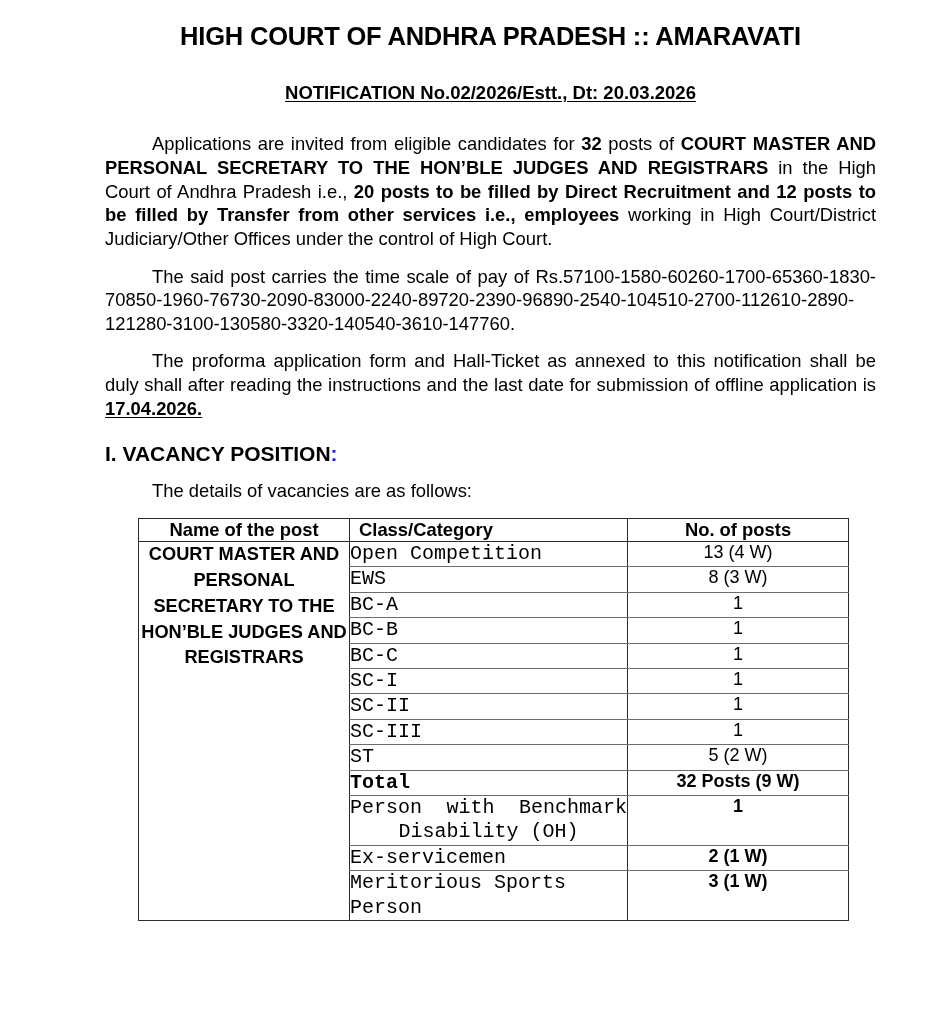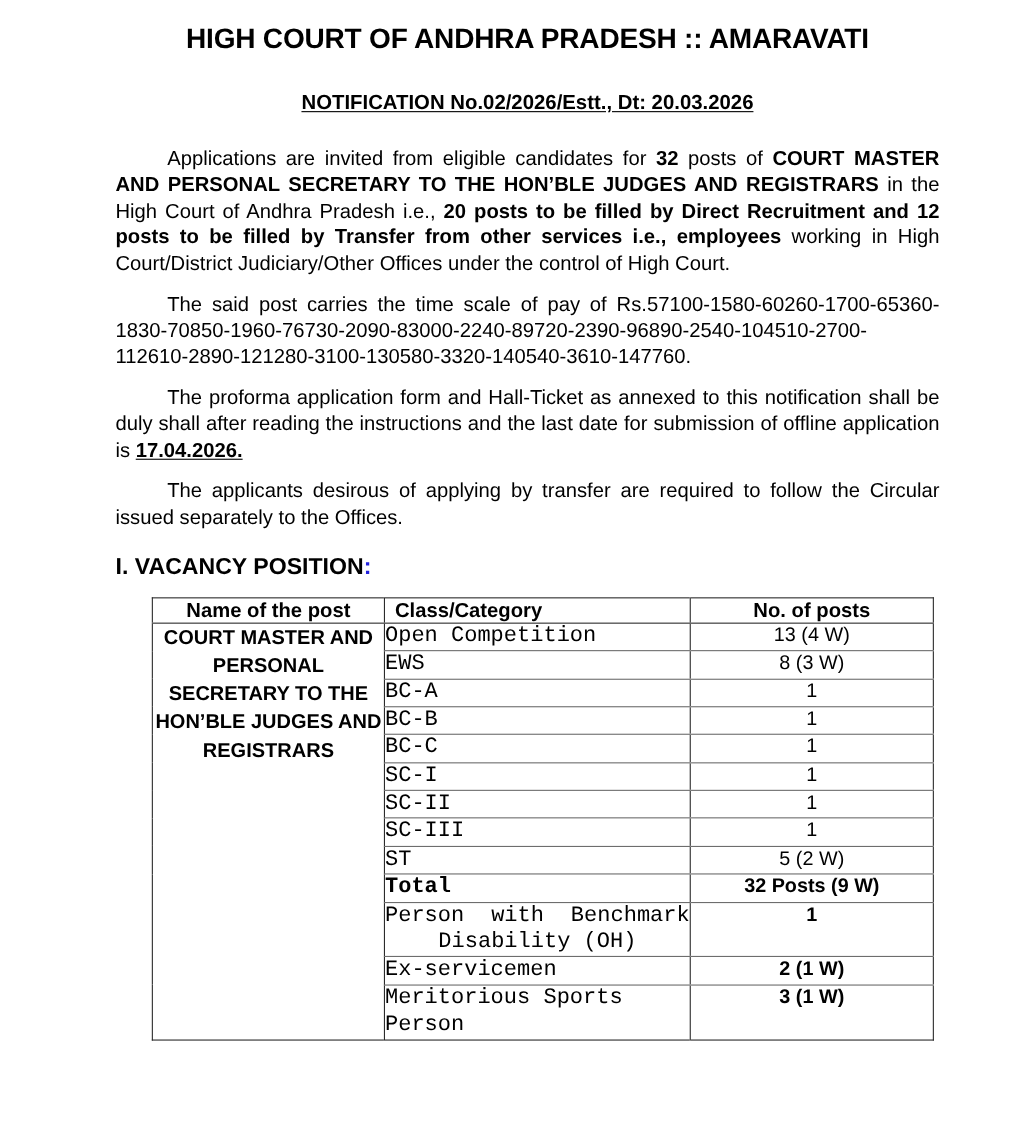--- a/index.html
+++ b/index.html
@@ -12,21 +12,21 @@
     height: 1024px;
     font-family: "Liberation Sans", sans-serif;
     color: #000000;
     overflow: hidden;
   }
   .page {
     position: relative;
     width: 937px;
     height: 1024px;
     box-sizing: border-box;
-    padding: 0 83px 0 105px;
+    padding: 0 61px 0 105px;
   }
 
   
   .doc-title {
     text-align: center;
     font-size: 25.5px;
     font-weight: bold;
     letter-spacing: -0.2px;
     margin: 0;
     padding-top: 22px;
@@ -171,24 +171,24 @@
   <div class="doc-title">HIGH COURT OF ANDHRA PRADESH :: AMARAVATI</div>
 
   <div class="notification-line">NOTIFICATION No.02/2026/Estt., Dt: 20.03.2026</div>
 
   <p class="para"><span>Applications are invited from eligible candidates for </span><b>32</b><span> posts of </span><b>COURT MASTER AND PERSONAL SECRETARY TO THE HON’BLE JUDGES AND REGISTRARS</b><span> in the High Court of Andhra Pradesh i.e., </span><b>20 posts to be filled by Direct Recruitment and 12 posts to be filled by Transfer from other services i.e., employees</b><span> working in High Court/District Judiciary/Other Offices under the control of High Court.</span></p>
 
   <p class="para tight">The said post carries the time scale of pay of Rs.57100-1580-60260-1700-65360-1830-70850-1960-76730-2090-83000-2240-89720-2390-96890-2540-104510-2700-112610-2890-121280-3100-130580-3320-140540-3610-147760.</p>
 
   <p class="para tight"><span>The proforma application form and Hall-Ticket as annexed to this notification shall be duly shall after reading the instructions and the last date for submission of offline application is </span><span class="u-bold">17.04.2026.</span></p>
 
-  <p class="para tight">The applicants desirous of applying by transfer are required to follow the Circular issued separately to the Offices.</p>
 
   <div class="section-heading"><span>I. VACANCY POSITION</span><span class="colon">:</span></div>
 
+  <p class="lead-line">The details of vacancies are as follows:</p>
 
   <div class="table-wrap">
     <table class="vacancy">
       <colgroup>
         <col class="c1">
           <col class="c2">
           <col class="c3">
       </colgroup>
       <thead>
         <tr>

